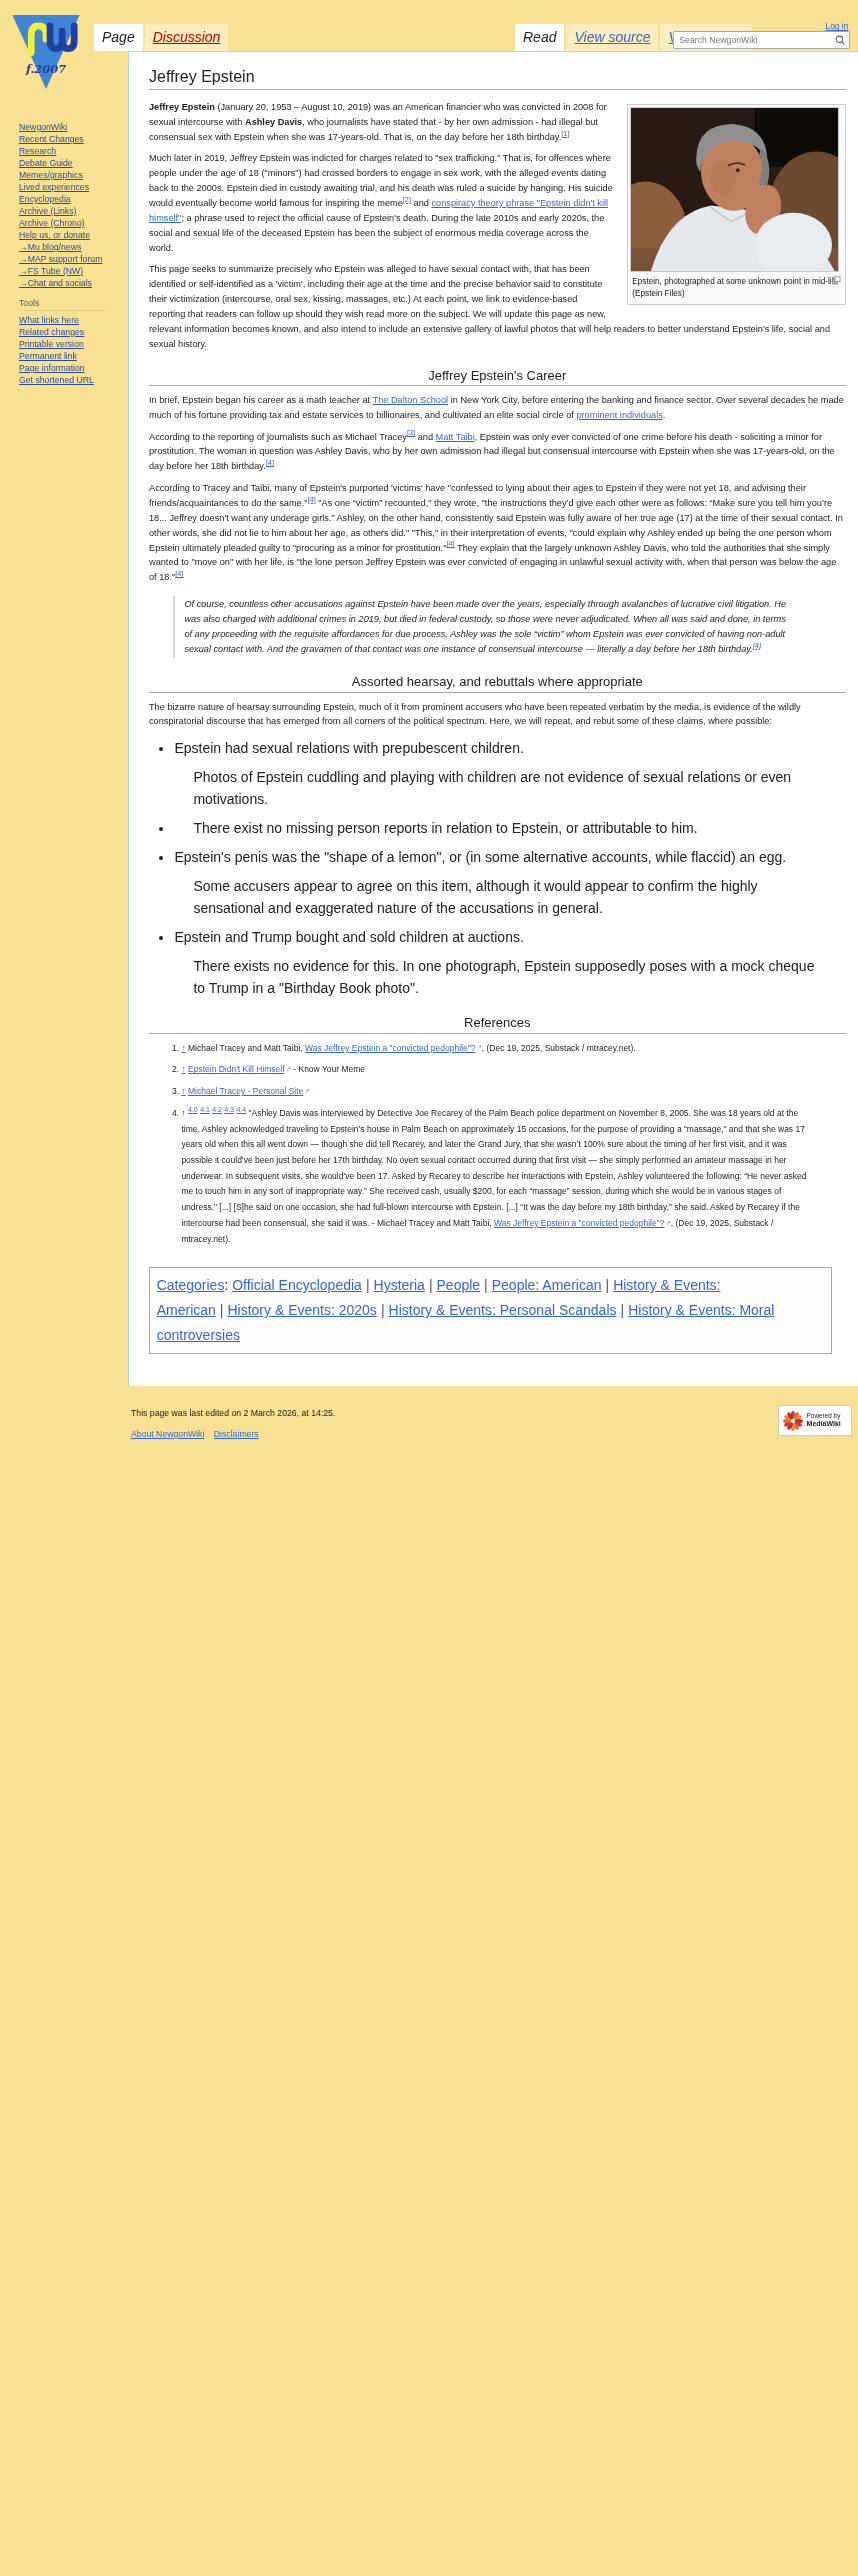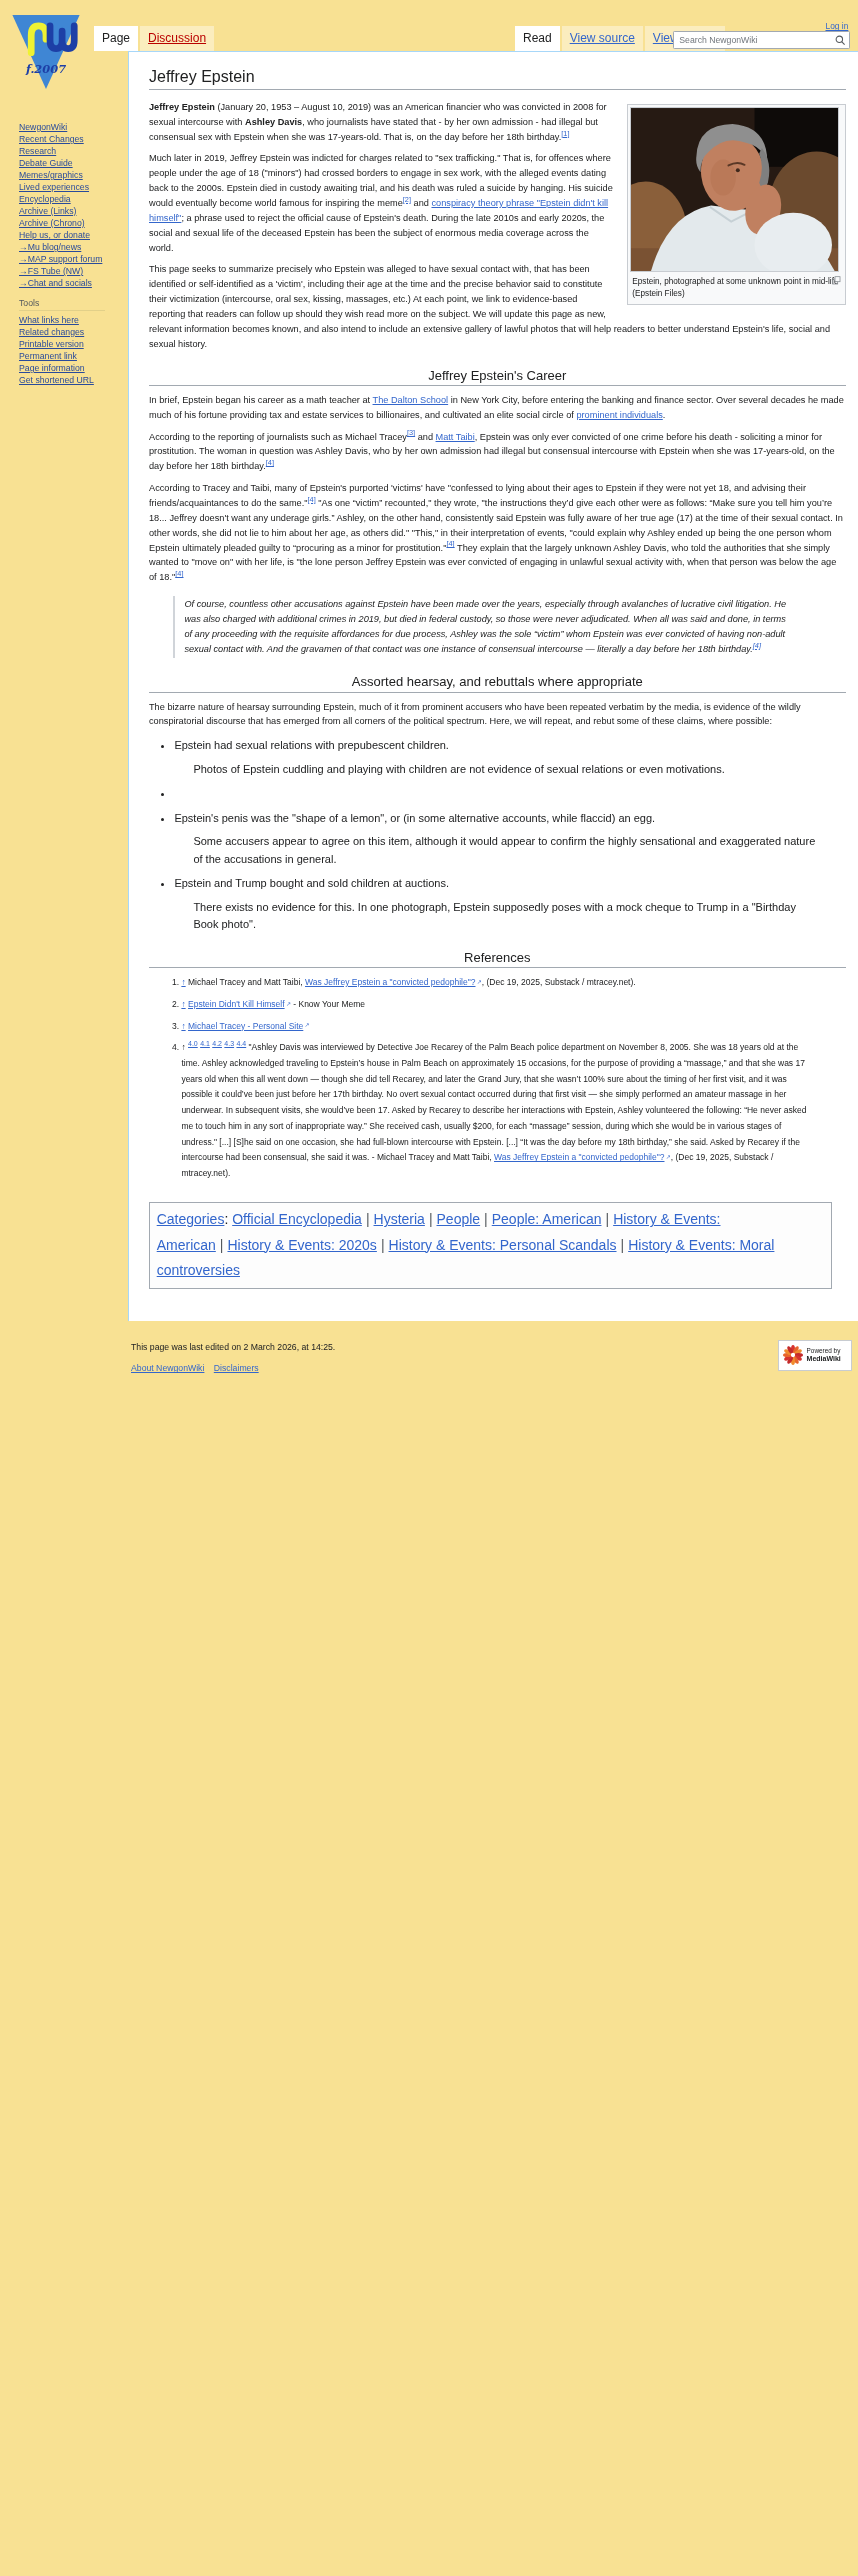--- a/index.html
+++ b/index.html
@@ -11,22 +11,22 @@
   }
   a{color:#3366cc;text-decoration:underline;cursor:pointer;margin-top:16px;}
   a.new{color:#ba0000;}
   
   #header{position:relative;height:51px;}
   #logo{position:absolute;left:10.7px;top:10.7px;width:70px;height:82px;z-index:5;font-weight:bold;}
   #login{position:absolute;top:5.3px;right:10.7px;font-size:8.4px;}
   .tabs{position:absolute;bottom:0;display:flex;align-items:flex-end;}
   #tabs-left{left:94px;}
   #tabs-right{left:515px;}
-  .tab{display:block;padding:5.3px 8px 6px;font-size:12px;background:rgba(255,255,255,.4);
-       margin-right:2px;white-space:nowrap;color:#3366cc;}
+  .tab{display:block;padding:5.3px 8px 6px;font-size:14px;background:rgba(255,255,255,.4);
+       margin-right:2px;white-space:nowrap;color:#3366cc;font-style:italic;}
   .tab.active{background:#ffffff;color:#202122;text-decoration:none;}
   #searchbox{position:absolute;left:673px;top:31px;width:177px;height:18px;}
   #searchbox input{width:100%;height:100%;box-sizing:border-box;border:0.7px solid #a2a9b1;
        border-radius:1.3px;padding:0 19px 0 5.3px;font-size:8.7px;background:#fff;
        font-family:"Liberation Sans","DejaVu Sans",sans-serif;color:#202122;}
   #searchbox input::placeholder{color:#72777d;}
   #search-icon{position:absolute;right:4.7px;top:4px;}
   
   #page-row{display:flex;align-items:stretch;}
   #sidebar{width:128px;flex:none;box-sizing:border-box;padding:72px 6.7px 0 19px;font-size:8.7px;}
@@ -48,21 +48,21 @@
   
   .thumb{float:right;width:213px;margin:4px 0 9.4px 12px;border:0.7px solid #c8ccd1;
        background:#f8f9fa;padding:2px;box-sizing:content-box;}
   .thumbimage{display:block;border:0.7px solid #c8ccd1;}
   .thumbcaption{font-size:8.2px;line-height:1.45;padding:4px 2.7px 2px;position:relative;}
   .magnify{position:absolute;right:2px;top:4.7px;}
   
   blockquote{margin:10.7px 47px 10.7px 24px;padding:1.3px 6.7px 1.3px 9.4px;border-left:2px solid #d0d4d9;
        font-style:italic;font-size:9.2px;line-height:1.62;}
   
-  ul.claims{margin:8px 0 8px 14.7px;padding:0 27px 0 10.7px;font-size:11px;}
+  ul.claims{margin:8px 0 8px 14.7px;padding:0 27px 0 10.7px;font-size:14px;}
   ul.claims>li{margin:6.7px 0;line-height:1.6;}
   ul.claims .rebuttal{margin:6px 0 6px 19px;}
   
   ol.references{font-size:8.5px;margin:6.7px 27px 6.7px 19px;padding-left:13.4px;}
   ol.references>li{margin:6px 0;line-height:1.85;}
   
   #catlinks{border:0.7px solid #a2a9b1;background:#fdfdfd;padding:4.7px 6.7px;margin:20px 13.4px 0 0;
        font-size:14px;line-height:1.8;}
   #catlinks .pipe{color:#54595d;padding:0 4px;}
   
@@ -177,20 +177,21 @@
     <blockquote>Of course, countless other accusations against Epstein have been made over the years, especially through avalanches of lucrative civil litigation. He was also charged with additional crimes in 2019, but died in federal custody, so those were never adjudicated. When all was said and done, in terms of any proceeding with the requisite affordances for due process, Ashley was the sole “victim” whom Epstein was ever convicted of having non-adult sexual contact with. And the gravamen of that contact was one instance of consensual intercourse — literally a day before her 18th birthday.<sup class="refsup"><a>[4]</a></sup></blockquote>
 
     <h2 class="sect">Assorted hearsay, and rebuttals where appropriate</h2>
     <p class="body">The bizarre nature of hearsay surrounding Epstein, much of it from prominent accusers who have been repeated verbatim by the media, is evidence of the wildly conspiratorial discourse that has emerged from all corners of the political spectrum. Here, we will repeat, and rebut some of these claims, where possible:</p>
     <ul class="claims">
         <li>
           <div>Epstein had sexual relations with prepubescent children.</div>
           <div class="rebuttal">Photos of Epstein cuddling and playing with children are not evidence of sexual relations or even motivations.</div>
         </li>
         <li>
+          <div class="rebuttal">There exist no missing person reports in relation to Epstein, or attributable to him.</div>
         </li>
         <li>
           <div>Epstein's penis was the "shape of a lemon", or (in some alternative accounts, while flaccid) an egg.</div>
           <div class="rebuttal">Some accusers appear to agree on this item, although it would appear to confirm the highly sensational and exaggerated nature of the accusations in general.</div>
         </li>
         <li>
           <div>Epstein and Trump bought and sold children at auctions.</div>
           <div class="rebuttal">There exists no evidence for this. In one photograph, Epstein supposedly poses with a mock cheque to Trump in a "Birthday Book photo".</div>
         </li>
       </ul>

